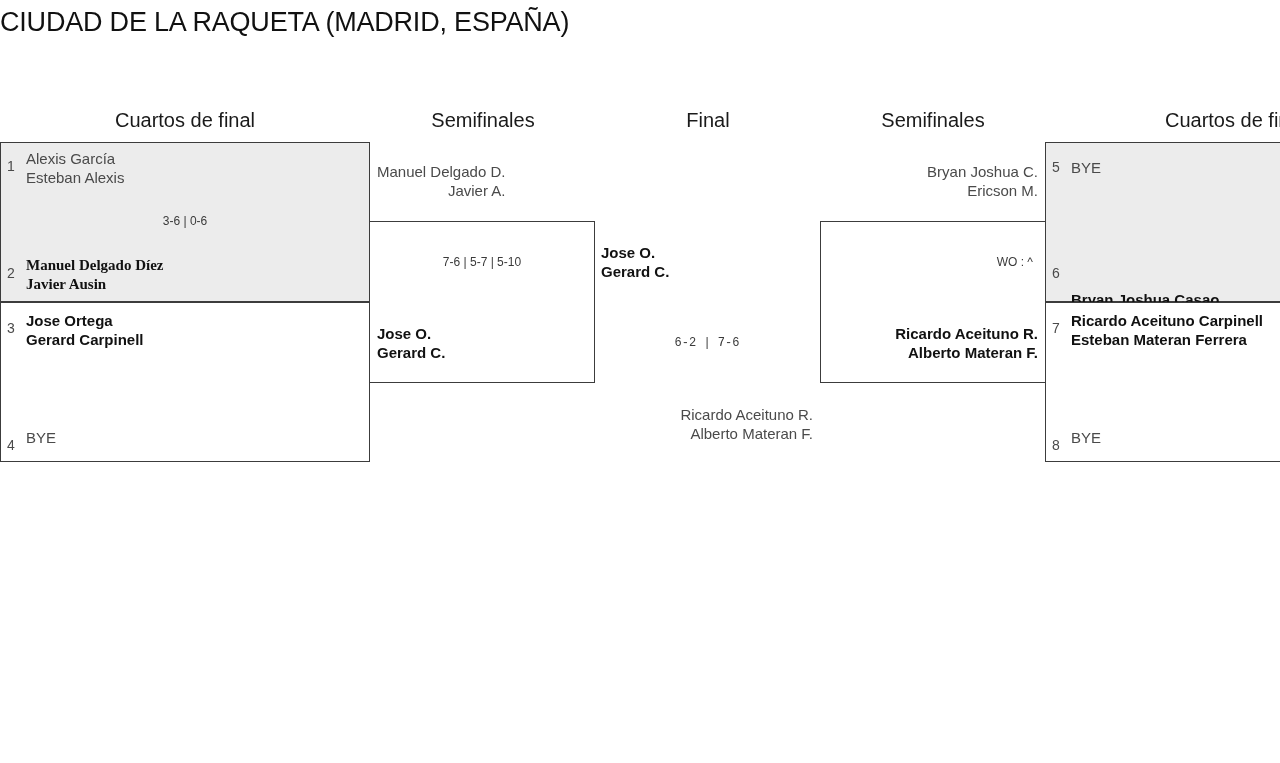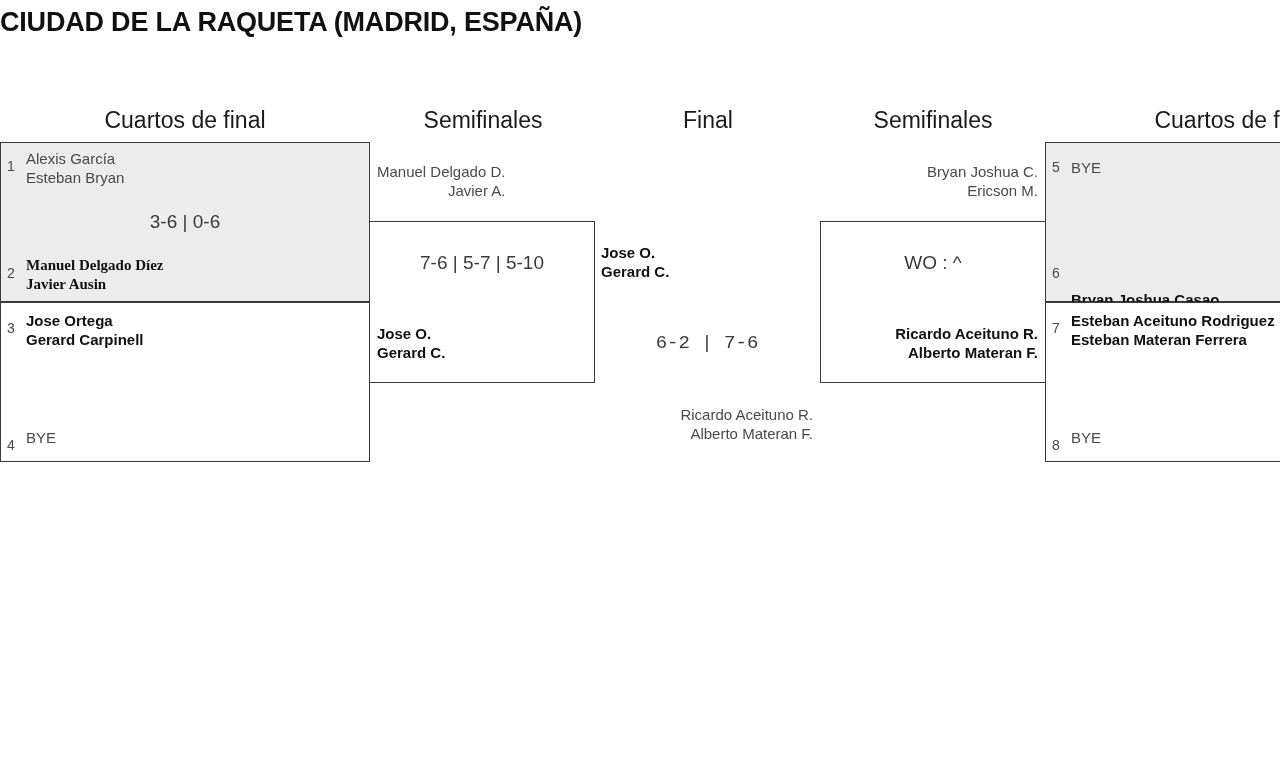--- a/index.html
+++ b/index.html
@@ -19,31 +19,31 @@
   
   #title-block {
     position: absolute;
     left: 0px;
     top: 6px;
     width: 1280px;
   }
   .title-line {
     font-size: 27px;
     line-height: 33px;
-    font-weight: 700;
+    font-weight: 400;
     color: #111111;
     white-space: nowrap;
     letter-spacing: -0.2px;
   }
 
   
   .round-header {
     position: absolute;
     top: 109px;
-    font-size: 23px;
+    font-size: 20px;
     line-height: 22px;
     color: #1a1a1a;
     white-space: nowrap;
     text-align: center;
   }
 
   
   .match-box {
     position: absolute;
     box-sizing: border-box;
@@ -74,21 +74,21 @@
 
   .winner .names { font-weight: bold; color: #111111; }
   .loser  .names { font-weight: normal; color: #4a4a4a; }
 
   .align-right { text-align: right; }
   .align-left  { text-align: left; }
 
   
   .score {
     position: absolute;
-    font-size: 19px;
+    font-size: 12px;
     line-height: 19px;
     color: #3a3a3a;
     text-align: center;
     white-space: nowrap;
   }
 </style>
 </head>
 <body>
 
 <div id="title-block">
@@ -100,21 +100,21 @@
 <div class="round-header" style="left:608px; width:200px;">Final</div>
 <div class="round-header" style="left:833px; width:200px;">Semifinales</div>
 <div class="round-header" style="left:1135px;width:200px;">Cuartos de final</div>
 
 <div class="match-box shaded" style="left:0px; top:142px; width:370px; height:160px;"></div>
 
 <div class="slot loser align-left" style="left:0px; top:148px; width:370px;">
   <span class="seed" style="left:7px;">1</span>
   <span class="names" style="left:26px; top:1px;">
     <span class="name-line">Alexis García</span>
-    <span class="name-line">Esteban Bryan</span>
+    <span class="name-line">Esteban Alexis</span>
   </span>
 </div>
 
 <div class="score" style="left:85px; top:212px; width:200px;">3-6 | 0-6</div>
 
 <div class="slot winner align-left" style="left:0px; top:255px; width:370px;">
   <span class="seed" style="left:7px;">2</span>
   <span class="names" style="left:26px; top:1px;font-family:Liberation Serif, serif;">
     <span class="name-line">Manuel Delgado Díez</span>
     <span class="name-line">Javier Ausin</span>
@@ -177,21 +177,21 @@
 
 <div class="match-box" style="left:820px; top:221px; width:226px; height:162px;"></div>
 
 <div class="slot loser align-right" style="left:818px; top:161px; width:220px;">
   <span class="names" style="right:0px; top:1px; left:auto; display:block; ">
     <span class="name-line">Bryan Joshua C.</span>
     <span class="name-line">Ericson M.</span>
   </span>
 </div>
 
-<div class="score" style="left:833px; top:253px; width:200px;">WO : ^</div>
+<div class="score" style="left:833px; top:253px; width:200px;text-align:right;">WO : ^</div>
 
 <div class="slot winner align-right" style="left:818px; top:323px; width:220px;">
   <span class="names" style="right:0px; top:1px; left:auto; display:block; text-align:right;">
     <span class="name-line">Ricardo Aceituno R.</span>
     <span class="name-line">Alberto Materan F.</span>
   </span>
 </div>
 
 <div class="match-box shaded" style="left:1045px; top:142px; width:370px; height:160px;"></div>
 
@@ -211,21 +211,21 @@
     <span class="name-line">Bryan Joshua Casao</span>
     <span class="name-line">Ericson Marquez</span>
   </span>
 </div>
 
 <div class="match-box" style="left:1045px; top:302px; width:370px; height:160px;"></div>
 
 <div class="slot winner align-left" style="left:1045px; top:310px; width:370px;">
   <span class="seed" style="left:7px;">7</span>
   <span class="names" style="left:26px; top:1px;">
-    <span class="name-line">Esteban Aceituno Rodriguez</span>
+    <span class="name-line">Ricardo Aceituno Carpinell</span>
     <span class="name-line">Esteban Materan Ferrera</span>
   </span>
 </div>
 
 <div class="score" style="left:1130px; top:372px; width:200px;"></div>
 
 <div class="slot loser align-left" style="left:1045px; top:427px; width:370px;">
   <span class="seed" style="left:7px;">8</span>
   <span class="names" style="left:26px; top:1px;">
     <span class="name-line">BYE</span>

